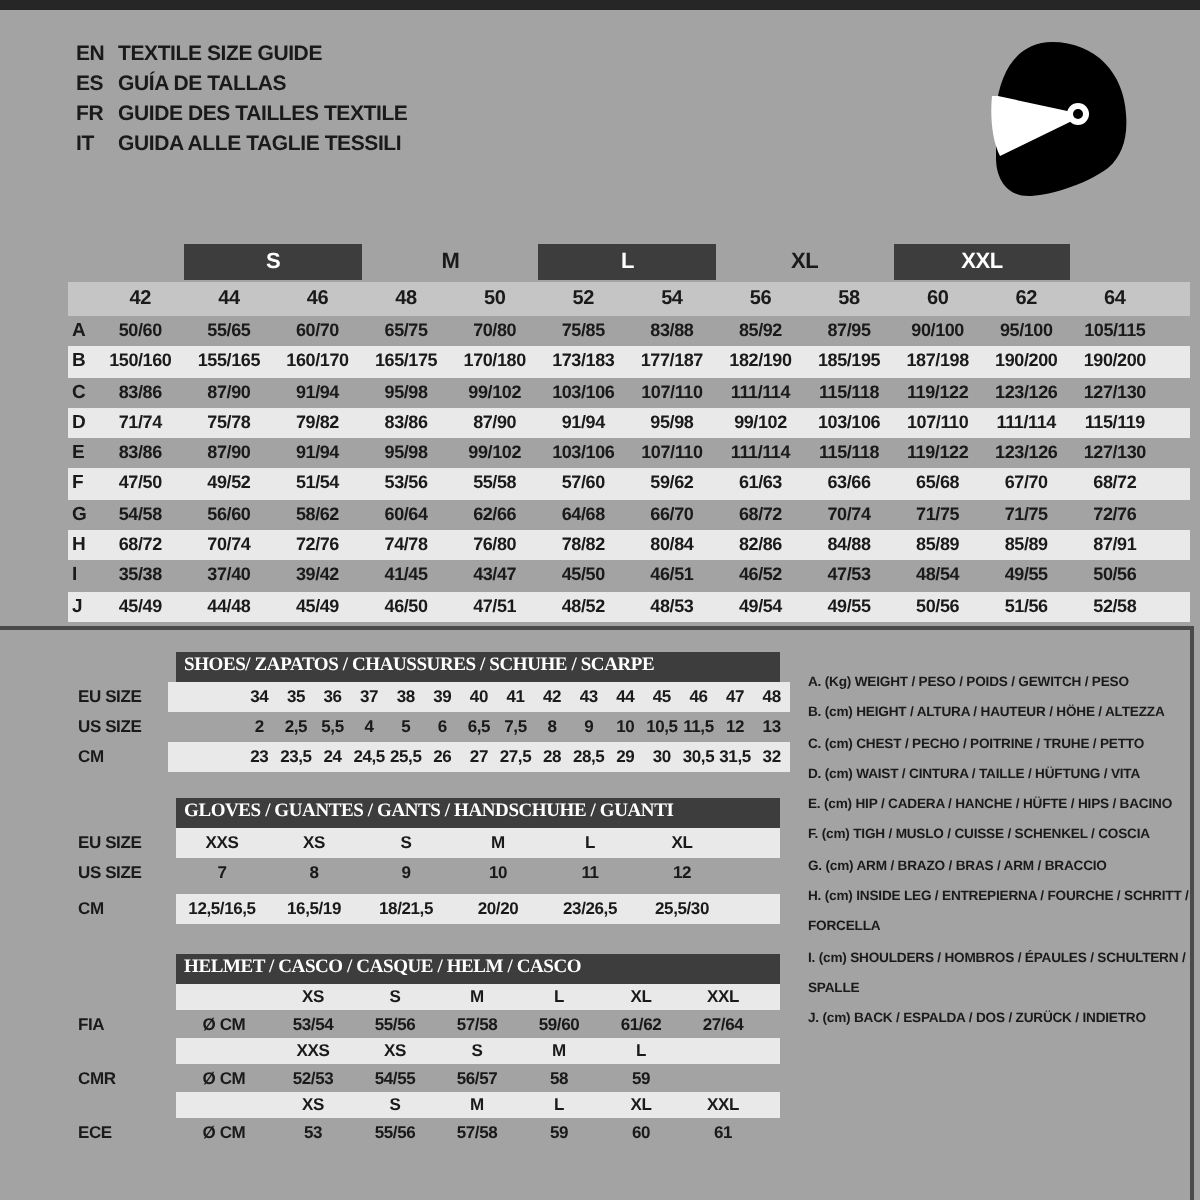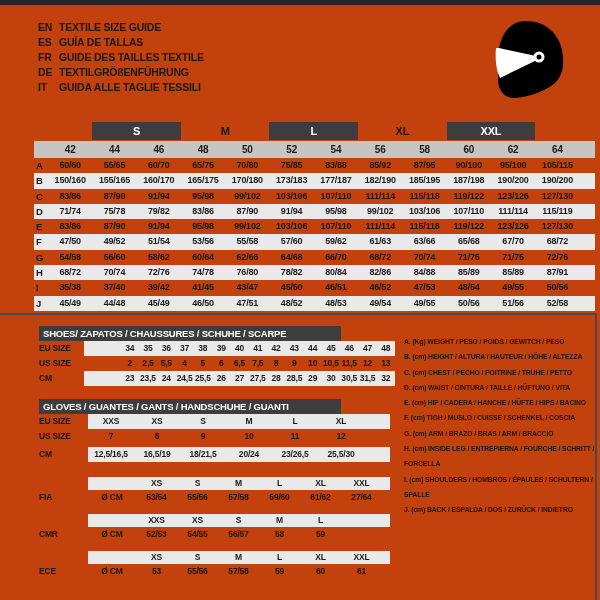--- a/index.html
+++ b/index.html
@@ -1,16 +1,16 @@
 <!DOCTYPE html>
 <html><head>
 <meta charset="utf-8">
 <style>
   html,body{margin:0;padding:0;background:#fff;}
-  #page{position:relative;width:600px;height:600px;background:#c2410c;overflow:hidden;
+  #page{position:relative;width:600px;height:600px;background:#a3a3a3;overflow:hidden;
         font-family:"Liberation Sans", sans-serif;color:#1a1a1a;font-weight:700;
         -webkit-font-smoothing:antialiased;letter-spacing:-0.2px;}
   .abs{position:absolute;}
 
   
   #top-bar{left:0;top:0;width:600px;height:5px;background:#262626;}
   #divider{left:0;top:313px;width:597px;height:1.5px;background:#4a4a4a;}
   #vline{left:595px;top:313px;width:1.5px;height:287px;background:#4a4a4a;}
 
   
@@ -34,43 +34,43 @@
   #mcols{height:17px;background:#c5c5c5;margin-top:1px;}
   #mcols span{line-height:17px;text-align:center;font-size:10px;}
   #mcols span:first-of-type{grid-column:2;}
   .mrow{height:15.3px;}
   .mrow span{line-height:15.3px;text-align:center;font-size:9px;white-space:nowrap;}
   .mrow span:first-child{text-align:left;padding-left:2px;font-size:9.5px;}
   #mrows > div:nth-of-type(even){background:#e9e9e9;}
 
   
   .section{left:39px;width:356px;}
-  .sec-title{width:298px;height:15px;line-height:15px;background:#3d3d3d;
-             color:#fff;font-size:9.5px;padding-left:4px;white-space:nowrap;overflow:hidden;}
+  .sec-title{margin-left:49px;width:298px;height:15px;line-height:15px;background:#3d3d3d;
+             color:#fff;font-size:9.5px;padding-left:4px;white-space:nowrap;overflow:hidden;font-family:Liberation Serif, serif;}
   .lrow{display:flex;align-items:flex-start;}
   .sec-label{width:49px;font-size:8.5px;line-height:15px;}
   
   #shoes{top:326px;}
   .stable{width:302px;display:grid;grid-template-columns:repeat(15,1fr);height:15px;padding-left:37px;}
   .stable span{line-height:15px;text-align:center;font-size:8.5px;white-space:nowrap;}
   #shoes-rows > div:nth-of-type(odd) .stable{background:#e9e9e9;}
   
   #gloves{top:399px;}
   .gtable{width:302px;display:grid;grid-template-columns:repeat(6,46px);height:15px;}
   .gtable span{line-height:15px;text-align:center;font-size:8.5px;white-space:nowrap;}
   #gloves-rows > div:nth-of-type(odd) .gtable{background:#e9e9e9;}
   #gloves-rows > div:nth-of-type(3){margin-top:3px;}
   
   #helmet{top:477px;}
   .htable{width:302px;display:grid;grid-template-columns:48px repeat(6,41px);}
   .htable span{text-align:center;font-size:8.5px;white-space:nowrap;}
   .hgroup .hrow-sizes{height:13px;}
   .hgroup .hrow-sizes .htable{background:#e9e9e9;height:13px;}
   .hgroup .hrow-sizes span{line-height:13px;}
-  .hgroup .hrow-vals{height:24px;}
+  .hgroup .hrow-vals{height:14px;}
   .hgroup .hrow-vals span{line-height:14px;}
   .hgroup .hrow-vals .sec-label{line-height:14px;}
 
   
   #legend{left:404px;top:334px;width:193px;}
   #legend div{font-size:6.8px;line-height:15.3px;letter-spacing:-0.1px;}
 </style>
 </head>
 <body>
 
@@ -88,24 +88,20 @@
       <div class="lang-row">
         <span class="lang-code">ES</span>
         <span>GUÍA DE TALLAS</span>
       </div>
 
       <div class="lang-row">
         <span class="lang-code">FR</span>
         <span>GUIDE DES TAILLES TEXTILE</span>
       </div>
 
-      <div class="lang-row">
-        <span class="lang-code">DE</span>
-        <span>TEXTILGRÖßENFÜHRUNG</span>
-      </div>
 
       <div class="lang-row">
         <span class="lang-code">IT</span>
         <span>GUIDA ALLE TAGLIE TESSILI</span>
       </div>
     </div>
 
   <svg class="abs" id="helmet-logo" viewBox="0 0 78 88" xmlns="http://www.w3.org/2000/svg">
     <path fill="#000" d="M 38 4 C 60 4 74 20 75 40 C 76 52 73 61 66 67 C 54 76 35 81 26 81 C 16 81 10 73 10 62 L 10 38 C 12 17 22 4 38 4 Z"></path>
     <path fill="#fff" d="M 8 31 C 7 41 8 53 12 61 L 49 43 C 51 42 50 39 48 39 L 11 31 Z"></path>
@@ -415,29 +411,30 @@
             <span>12</span>
           </div>
         </div>
 
         <div class="lrow">
           <span class="sec-label">CM</span>
           <div class="gtable">
             <span>12,5/16,5</span>
             <span>16,5/19</span>
             <span>18/21,5</span>
-            <span>20/24</span>
+            <span>20/20</span>
             <span>23/26,5</span>
             <span>25,5/30</span>
           </div>
         </div>
       </div>
   </div>
 
   <div class="abs section" id="helmet">
+    <div class="sec-title">HELMET / CASCO / CASQUE / HELM / CASCO</div>
     <div id="helmet-groups">
 
         <div class="hgroup">
           <div class="lrow hrow-sizes">
             <span class="sec-label"></span>
             <div class="htable">
               <span></span>
               <span>XS</span>
               <span>S</span>
               <span>M</span>

